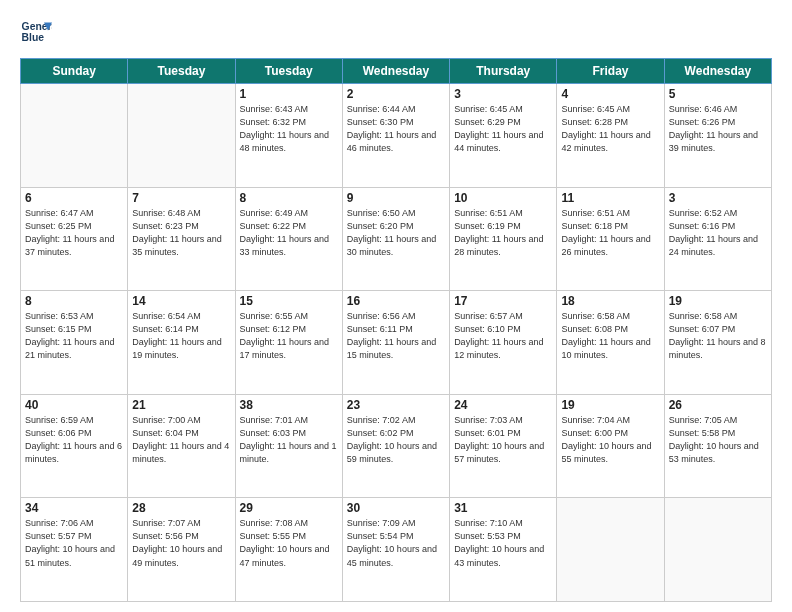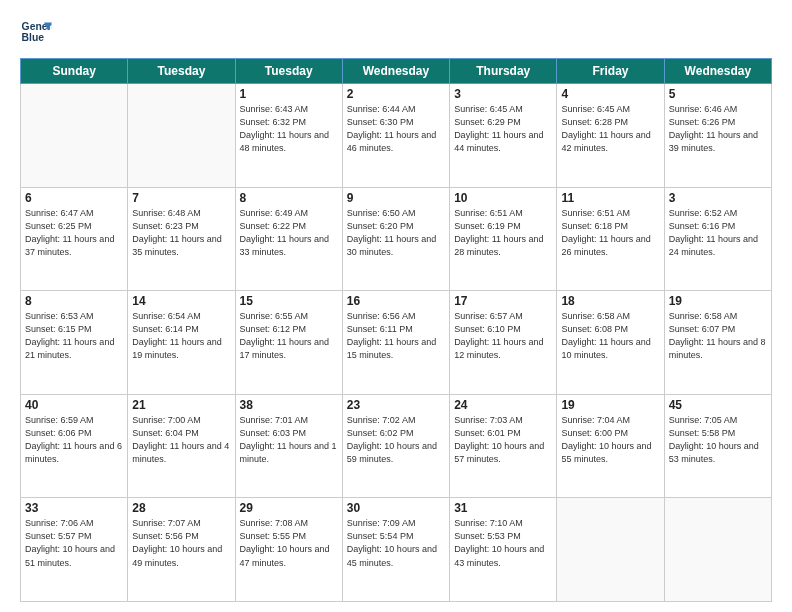--- a/index.html
+++ b/index.html
@@ -219,27 +219,27 @@
           </td>
           <td>
             <span class="day-num">24</span>
             <div class="day-info">Sunrise: 7:03 AM<br>Sunset: 6:01 PM<br>Daylight: 10 hours and 57 minutes.</div>
           </td>
           <td>
             <span class="day-num">19</span>
             <div class="day-info">Sunrise: 7:04 AM<br>Sunset: 6:00 PM<br>Daylight: 10 hours and 55 minutes.</div>
           </td>
           <td>
-            <span class="day-num">45</span>
+            <span class="day-num">26</span>
             <div class="day-info">Sunrise: 7:05 AM<br>Sunset: 5:58 PM<br>Daylight: 10 hours and 53 minutes.</div>
           </td>
         </tr>
         <tr>
           <td>
-            <span class="day-num">33</span>
+            <span class="day-num">34</span>
             <div class="day-info">Sunrise: 7:06 AM<br>Sunset: 5:57 PM<br>Daylight: 10 hours and 51 minutes.</div>
           </td>
           <td>
             <span class="day-num">28</span>
             <div class="day-info">Sunrise: 7:07 AM<br>Sunset: 5:56 PM<br>Daylight: 10 hours and 49 minutes.</div>
           </td>
           <td>
             <span class="day-num">29</span>
             <div class="day-info">Sunrise: 7:08 AM<br>Sunset: 5:55 PM<br>Daylight: 10 hours and 47 minutes.</div>
           </td>

